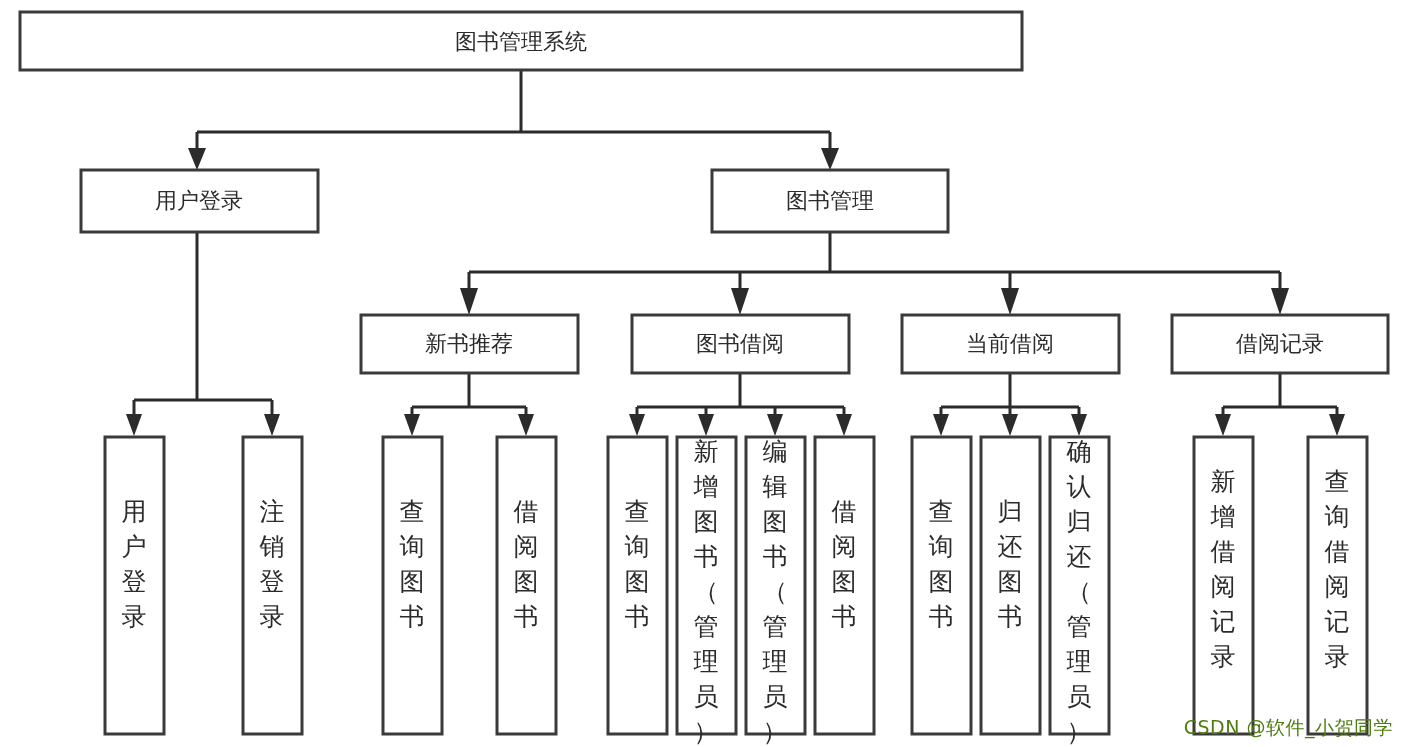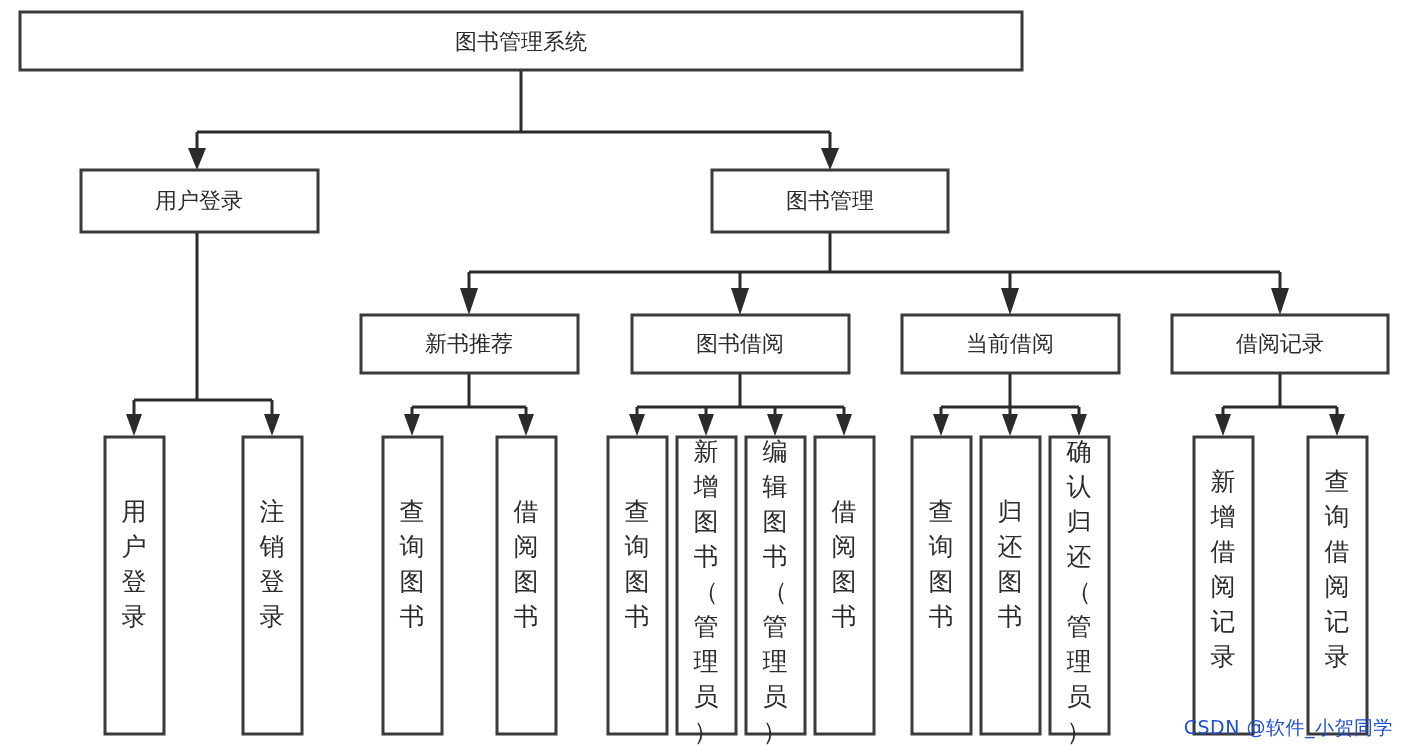--- a/index.html
+++ b/index.html
@@ -52,21 +52,21 @@
   .edge-arrow {
     fill: #2b2b2b;
     stroke: none;
   }
   .watermark {
     position: absolute;
     right: 12px;
     bottom: 6px;
     font-family: "DejaVu Sans", "Liberation Sans", sans-serif;
     font-size: 19px;
-    color: #1d4ed8;
+    color: #4d7c0f;
     white-space: nowrap;
     letter-spacing: 0.5px;
     pointer-events: none;
   }
 </style>
 </head>
 <body>
 
 <div id="diagram-root">
   <svg class="flow" viewBox="0 0 1405 747" xmlns="http://www.w3.org/2000/svg">

